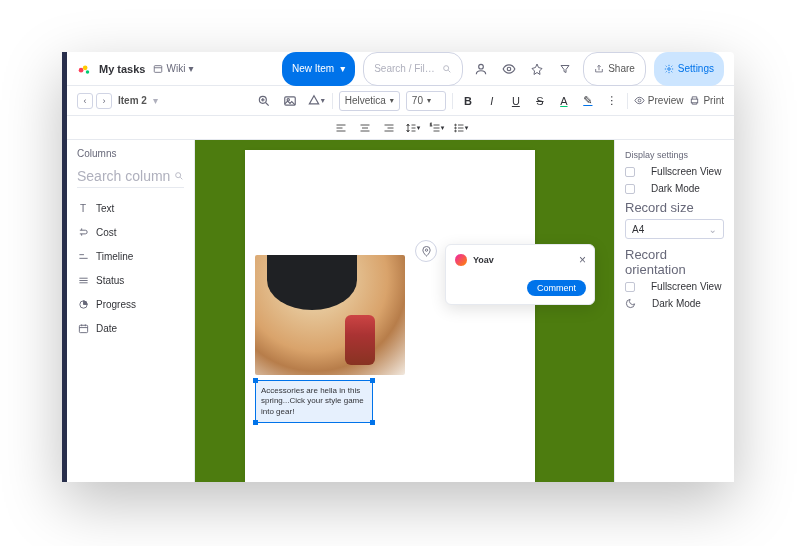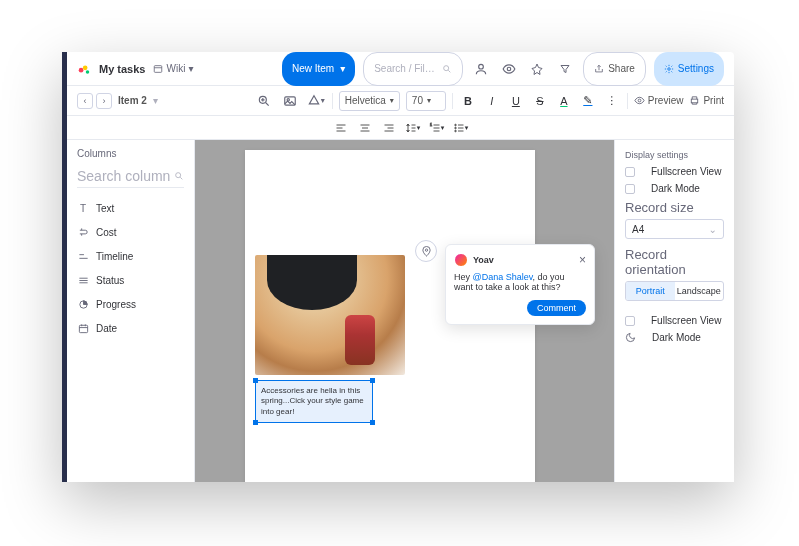--- a/index.html
+++ b/index.html
@@ -18,21 +18,21 @@
   .share { border:1px solid #d0d4e4; gap:4px; color:#555; }
   .settings { background:#cce5ff; color:#0073ea; gap:4px; }
   .toolbar { height:30px; border-bottom:1px solid #e6e9ef; display:flex; align-items:center; padding:0 10px; gap:6px; font-size:10px; color:#555; }
   .nav { display:flex; align-items:center; gap:3px; }
   .navbtn { width:16px; height:16px; border:1px solid #d0d4e4; border-radius:3px; display:flex; align-items:center; justify-content:center; font-size:9px; color:#676879; }
   .fontsel { border:1px solid #d0d4e4; height:20px; padding:0 5px; display:flex; align-items:center; gap:4px; border-radius:3px; }
   .fmtbtn { width:18px; display:flex; align-items:center; justify-content:center; font-size:11px; color:#323338; }
   .underlineA { text-decoration:underline; text-decoration-color:#00c875; }
   .underlineH { text-decoration:underline; text-decoration-color:#0073ea; }
   .row2 { height:24px; border-bottom:1px solid #e6e9ef; display:flex; align-items:center; justify-content:center; gap:6px; }
-  .content { flex:1; display:flex; background:#a3a3a3; overflow:hidden; }
+  .content { flex:1; display:flex; background:#4d7c0f; overflow:hidden; }
   .cols { width:128px; background:#fff; border-right:1px solid #e6e9ef; padding:8px 10px; }
   .cols h4 { font-size:10px; color:#676879; font-weight:400; margin-bottom:6px; }
   .colsearch { display:flex; align-items:center; border-bottom:1px solid #e6e9ef; padding:3px 0; color:#afb0bd; font-size:14px; justify-content:space-between; margin-bottom:8px; }
   .colitem { display:flex; align-items:center; gap:7px; padding:6px 0; font-size:10px; color:#323338; }
   .colicon { width:12px; height:12px; display:flex; align-items:center; justify-content:center; color:#676879; font-size:10px; }
   .canvas { flex:1; position:relative; padding:20px; }
   .page { position:absolute; left:50px; top:10px; width:290px; height:340px; background:#fff; box-shadow:0 1px 4px rgba(0,0,0,0.1); }
   .photo { position:absolute; left:60px; top:115px; width:150px; height:120px; background: radial-gradient(circle at 40% 20%, #222 0%, #222 22%, #e6c79a 23%, #d9a36b 55%, #b77d4a 70%, #f2e9df 100%); border-radius:2px; overflow:hidden; }
   .photo::before { content:""; position:absolute; top:0; left:12px; width:90px; height:55px; background:#1f2124; border-radius:0 0 60px 60px/0 0 40px 40px; }
   .photo::after { content:""; position:absolute; right:30px; top:60px; width:30px; height:50px; background:linear-gradient(180deg,#c44 0%, #a33 40%, #832 100%); border-radius:6px; }
@@ -321,23 +321,20 @@
               <path d="M12 22s8-7 8-13a8 8 0 10-16 0c0 6 8 13 8 13z"></path>
               <circle cx="12" cy="9" r="2.5"></circle>
             </svg>
         </div>
         <div class="comment">
           <div class="chead">
             <div class="avatar"></div>
             <span class="bold">Yoav</span>
             <span class="close">×</span>
           </div>
-          <div>
-            <span>Hey </span><span class="mention">@Dana Shalev</span><span>, do you want to take a look at this?</span>
-          </div>
           <div class="cbtn"><span>Comment</span></div>
           <div style="clear:both"></div>
         </div>
       </div>
 
       <div class="rside">
         <h5>Display settings</h5>
         <div class="chk">
             <div class="box"></div>
             <span>Fullscreen View</span>
@@ -345,24 +342,20 @@
         <div class="chk">
             <div class="box"></div>
             <span>Dark Mode</span>
           </div>
         <div class="grouplbl">Record size</div>
         <div class="sel">
           <span>A4</span>
           <span style="color:#afb0bd">⌄</span>
         </div>
         <div class="grouplbl">Record orientation</div>
-        <div class="seg">
-          <div class="segbtn segactive"><span>Portrait</span></div>
-          <div class="segbtn"><span>Landscape</span></div>
-        </div>
         <div class="chk">
             <div class="box"></div>
             <span>Fullscreen View</span>
           </div>
         <div class="chk">
           <span>
               <svg width="11" height="11" viewBox="0 0 24 24" fill="none" stroke="#676879" stroke-width="2">
                 <path d="M21 12.8A9 9 0 1111.2 3a7 7 0 009.8 9.8z"></path>
               </svg>
             </span>

